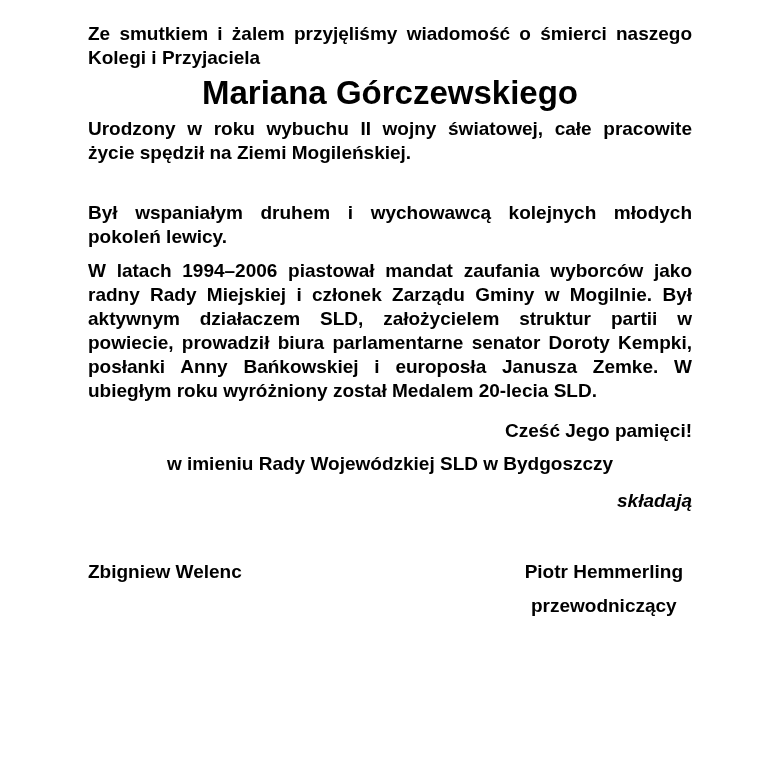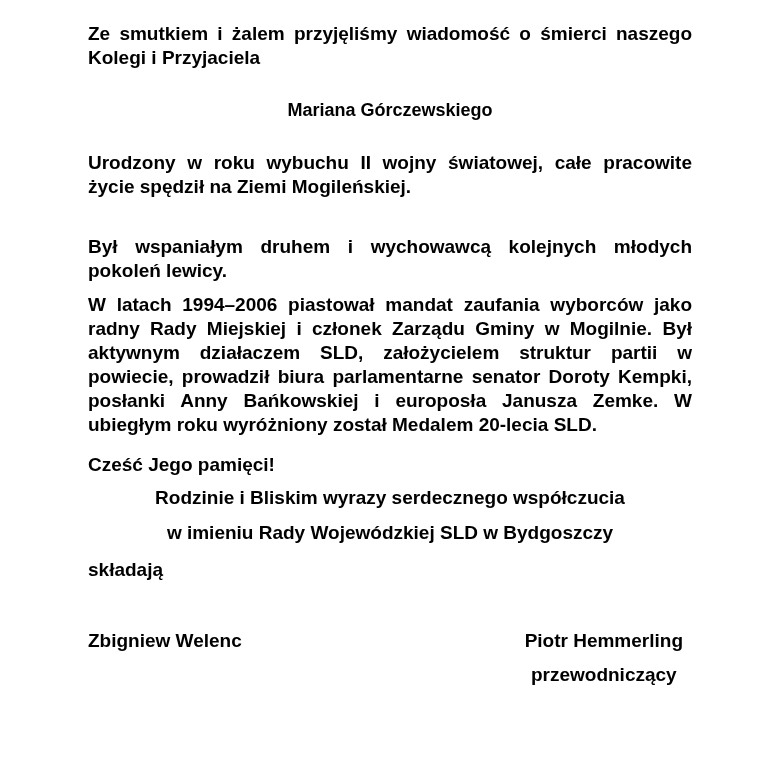--- a/index.html
+++ b/index.html
@@ -16,43 +16,43 @@
   .page {
     width: 780px;
     height: 762px;
     padding: 22px 88px 0 88px;
     background: #ffffff;
   }
   .para {
     text-align: justify;
     margin: 0 0 12px 0;
   }
-  .para.intro      { margin-bottom: 25px; }
+  .para.intro      { margin-bottom: 8px; }
   .name-heading {
-    font-size: 18px;
+    font-size: 33px;
     line-height: 30px;
     text-align: center;
-    margin: 0 0 26px 0;
+    margin: 0 0 9px 0;
   }
   .para.bio-1 { margin-bottom: 14px; }
   .para.bio-2 { margin-bottom: 10px; margin-top: 36px; }
   .para.bio-3 { margin-bottom: 10px; }
   .para.bio-4 { margin-bottom: 16px; }
   .motto {
     font-style: italic;
     text-align: center;
     margin: 0 0 10px 0;
   }
   .tribute {
-    text-align: left;
+    text-align: right;
     margin: 0 0 9px 0;
   }
   .cond-1 { text-align: center; margin: 0 0 11px 0; }
   .cond-2 { text-align: center; margin: 0 0 13px 0; }
-  .cond-3 { text-align: left; margin: 0 0 47px 0; }
+  .cond-3 { text-align: right; margin: 0 0 47px 0; font-style: italic; }
   .sig-row {
     display: flex;
     justify-content: space-between;
     align-items: flex-start;
     gap: 44px;
   }
   .sig-col .sig-name { margin-bottom: 10px; white-space: nowrap; }
   .sig-col.left  { text-align: left; }
   .sig-col.left .sig-title { padding-left: 24px; }
   .sig-col.right { text-align: center; padding-right: 9px; }
@@ -69,21 +69,20 @@
   <p class="para bio-1">Urodzony w roku wybuchu II wojny światowej, całe pracowite życie spędził na Ziemi Mogileńskiej.</p>
 
   <p class="para bio-2">Był wspaniałym druhem i wychowawcą kolejnych młodych pokoleń lewicy.</p>
 
 
   <p class="para bio-4">W latach 1994–2006 piastował mandat zaufania wyborców jako radny Rady Miejskiej i członek Zarządu Gminy w Mogilnie. Był aktywnym działaczem SLD, założycielem struktur partii w powiecie, prowadził biura parlamentarne senator Doroty Kempki, posłanki Anny Bańkowskiej i europosła Janusza Zemke. W ubiegłym roku wyróżniony został Medalem 20-lecia SLD.</p>
 
 
   <p class="tribute">Cześć Jego pamięci!</p>
 
-  <p class="cond-1">Rodzinie i Bliskim wyrazy serdecznego współczucia</p>
 
   <p class="cond-2">w imieniu Rady Wojewódzkiej SLD w Bydgoszczy</p>
 
   <p class="cond-3">składają</p>
 
   <div class="sig-row">
     <div class="sig-col left">
       <div class="sig-name">Zbigniew Welenc</div>
     </div>
     <div class="sig-col right">

